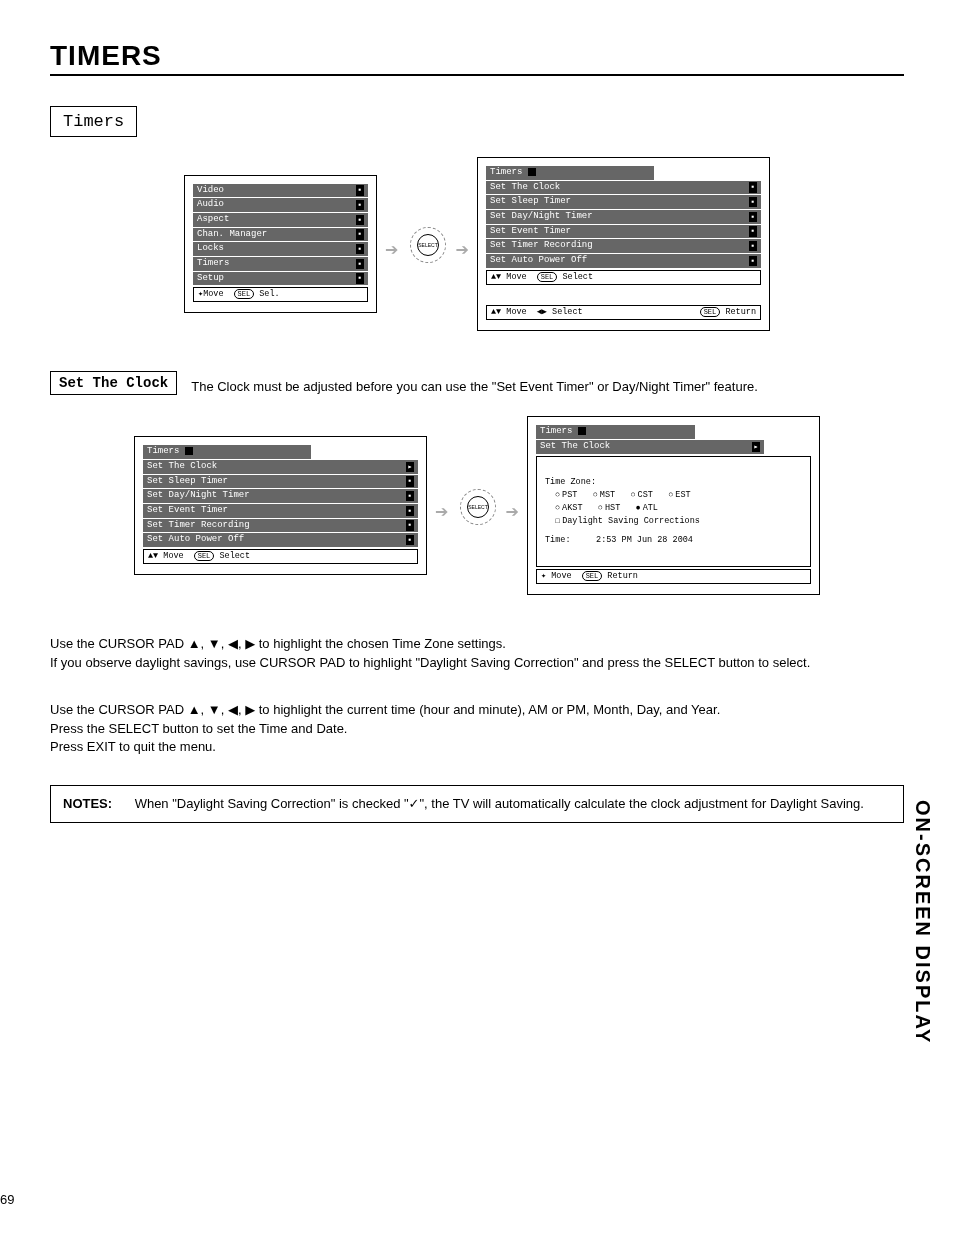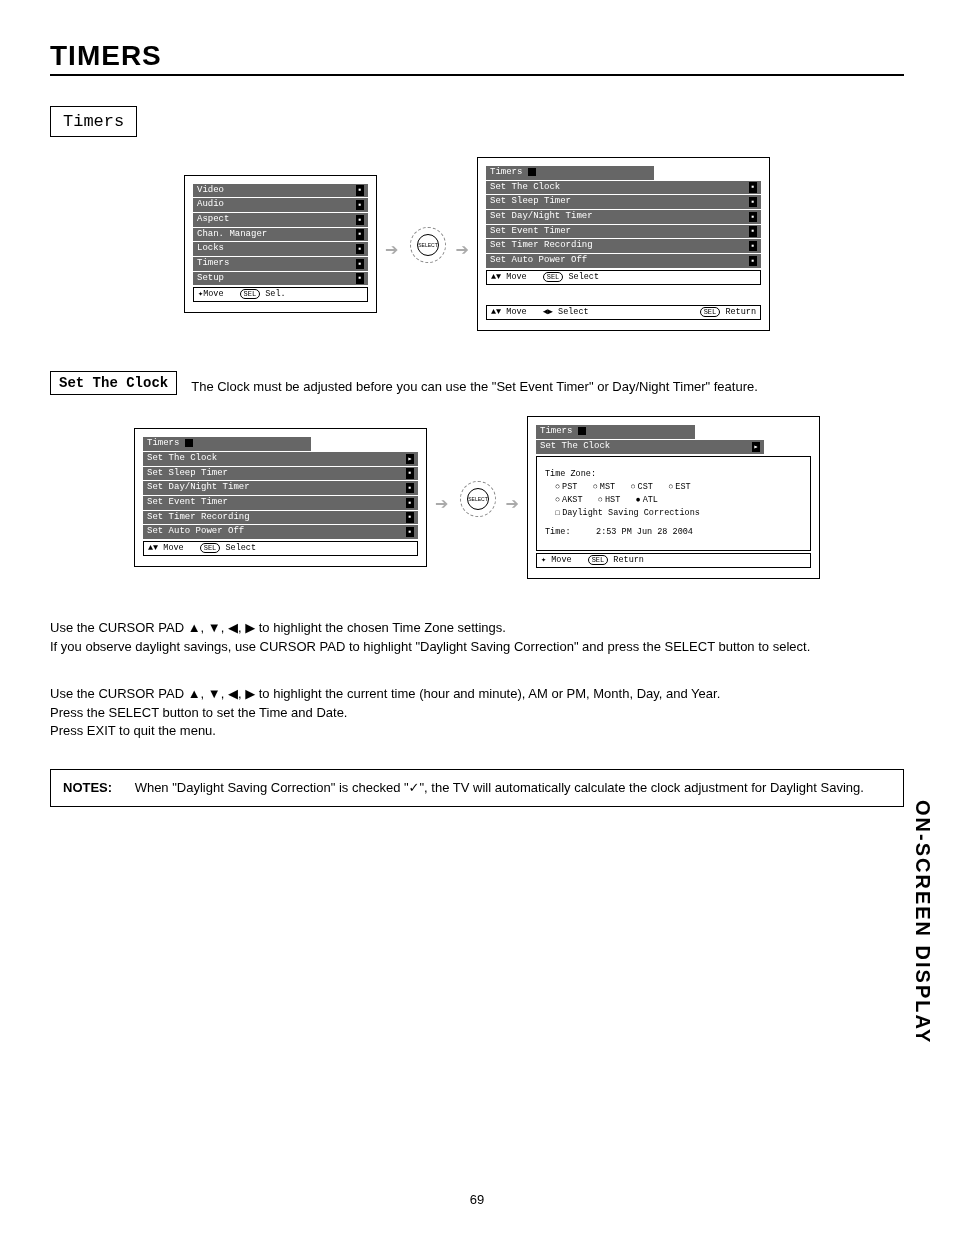--- a/index.html
+++ b/index.html
@@ -92,29 +92,29 @@
     height: 8px;
     background: #000;
     margin-left: 6px;
     vertical-align: middle;
   }
   .fig-frame .hint-bar {
     border: 1px solid #000;
     padding: 1px 4px;
     margin-top: 2px;
     display: flex;
-    gap: 16px;
+    gap: 10px;
     font-size: 8.5px;
   }
   .fig-frame .hint-bar.wide {
     margin-top: 20px;
   }
   .fig-panel {
     border: 1px solid #000;
-    padding: 10px 8px;
+    padding: 18px 8px;
     margin-top: 2px;
     font-size: 8.5px;
   }
   .fig-panel .tz-row {
     margin: 2px 0;
   }
   .fig-panel .radio::before {
     content: "○";
     margin-right: 2px;
   }
@@ -197,21 +197,20 @@
     position: absolute;
     right: 20px;
     top: 800px;
     font-size: 20px;
     font-weight: bold;
     writing-mode: vertical-rl;
     letter-spacing: 2px;
   }
 
   .page-num {
-    text-align: center;
     font-size: 13px;
     position: absolute;
     bottom: 28px;
     left: 0; right: 0;
   }
 
   
   .sel-key {
     border: 1px solid #000;
     border-radius: 7px;

